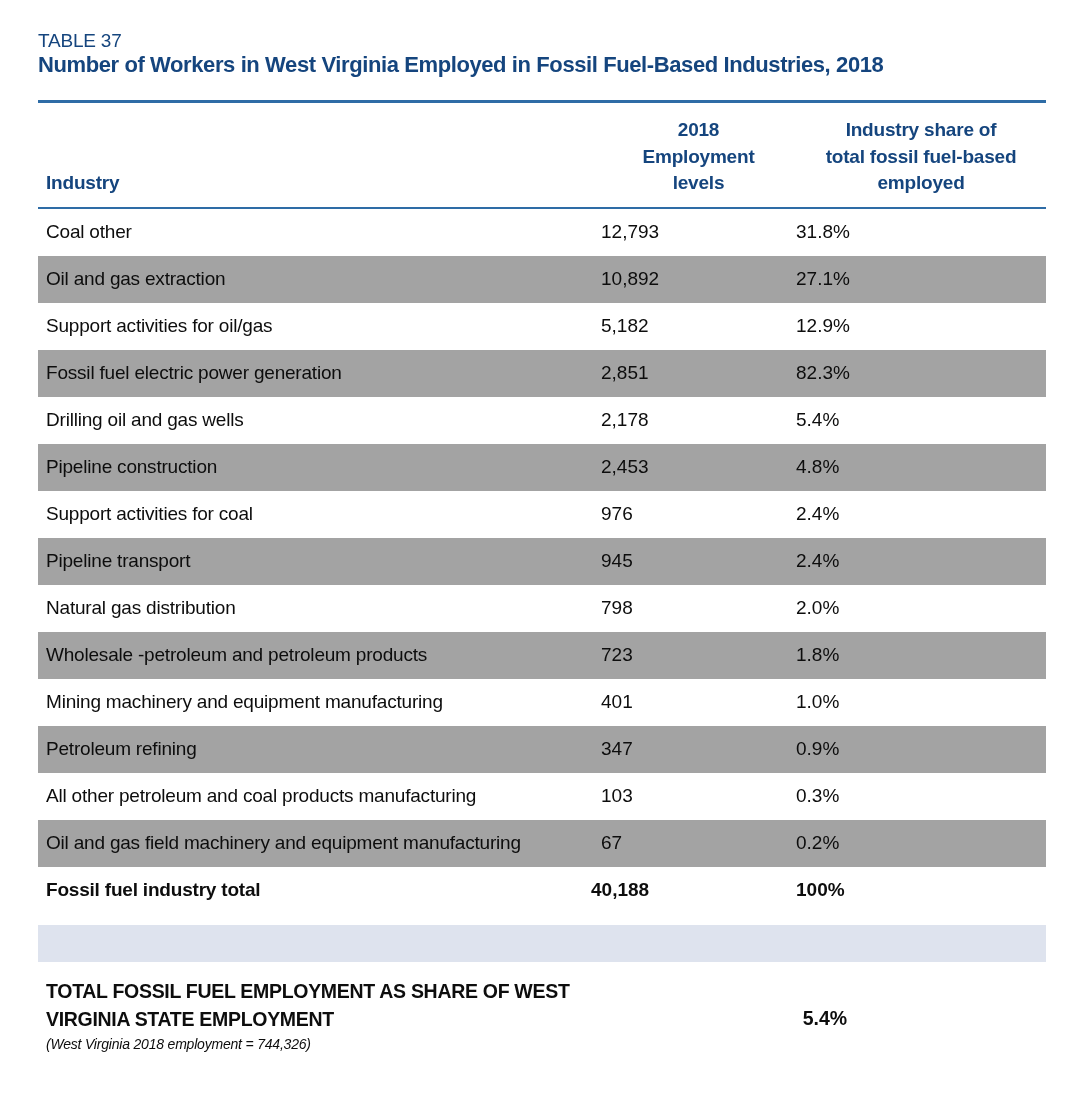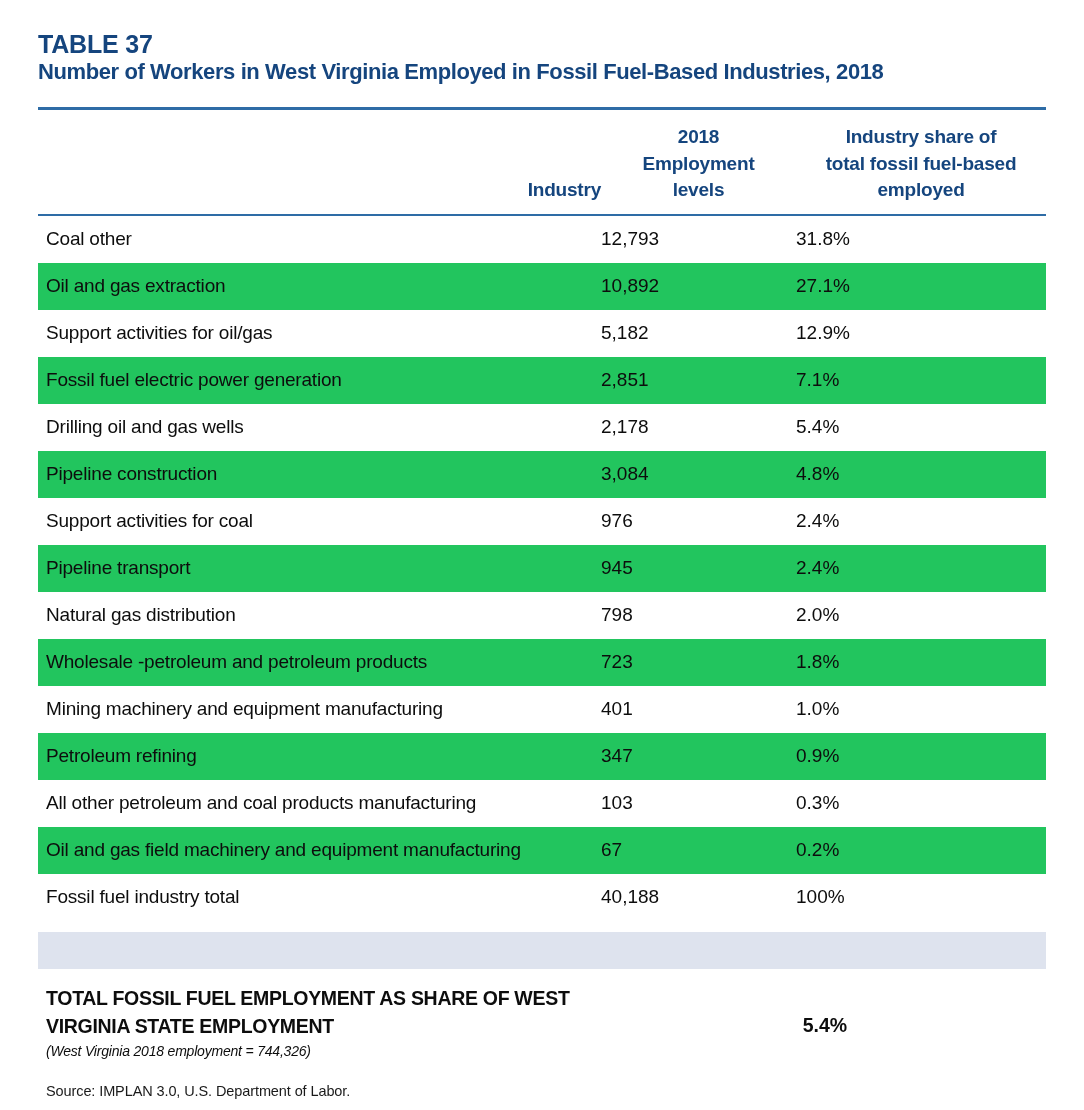--- a/index.html
+++ b/index.html
@@ -5,51 +5,51 @@
   * { margin: 0; padding: 0; box-sizing: border-box; }
   html, body { background: #ffffff; }
   body {
     width: 1084px; height: 1110px; overflow: hidden;
     font-family: "Liberation Sans", "DejaVu Sans", sans-serif;
     color: #0d0d0d;
   }
   .page { padding: 30px 38px 0 38px; }
 
   .kicker {
-    color: #15457e; font-weight: bold; font-size: 25px;
+    color: #15457e; font-weight: normal; font-size: 19px;
     letter-spacing: -0.2px;
   }
   .title {
     color: #15457e; font-weight: bold; font-size: 22px;
     letter-spacing: -0.4px; white-space: nowrap;
   }
 
   .table { margin-top: 22px; }
   .thead {
     display: grid; grid-template-columns: 1fr 195px 250px;
     align-items: end;
     border-top: 3px solid #2e6ca6;
     border-bottom: 2px solid #2e6ca6;
     padding: 14px 0 10px 0;
   }
   .th {
     color: #15457e; font-weight: bold; font-size: 19px;
-    line-height: 1.4; letter-spacing: -0.2px; text-align: right;
+    line-height: 1.4; letter-spacing: -0.2px;
   }
   .th-left { padding-left: 8px; align-self: end; }
   .th-center { text-align: center; white-space: pre-line; }
 
   .row {
     display: grid; grid-template-columns: 1fr 195px 250px;
     align-items: center; height: 47px; font-size: 19px;
   }
-  .row.alt { background: #22c55e; }
+  .row.alt { background: #a3a3a3; }
   .cell-industry { padding-left: 8px; letter-spacing: -0.2px; }
   .cell-num { }
-  .total-row { font-weight: normal; }
+  .total-row { font-weight: bold; gap: 10px; }
 
   .band { height: 37px; background: #dee3ee; margin-top: 11px; }
 
   .footer { position: relative; margin-top: 15px; padding-left: 8px; }
   .footnote-bold {
     font-weight: bold; font-size: 19.5px; line-height: 1.45;
     letter-spacing: -0.3px; white-space: pre-line;
   }
   .footnote-italic {
     font-style: italic; font-size: 14px; margin-top: 3px;
@@ -98,32 +98,32 @@
 
   <div class="row">
     <div class="cell-industry">Support activities for oil/gas</div>
     <div class="cell-num">5,182</div>
     <div class="cell-num">12.9%</div>
   </div>
 
   <div class="row alt">
     <div class="cell-industry">Fossil fuel electric power generation</div>
     <div class="cell-num">2,851</div>
-    <div class="cell-num">7.1%</div>
+    <div class="cell-num">82.3%</div>
   </div>
 
   <div class="row">
     <div class="cell-industry">Drilling oil and gas wells</div>
     <div class="cell-num">2,178</div>
     <div class="cell-num">5.4%</div>
   </div>
 
   <div class="row alt">
     <div class="cell-industry">Pipeline construction</div>
-    <div class="cell-num">3,084</div>
+    <div class="cell-num">2,453</div>
     <div class="cell-num">4.8%</div>
   </div>
 
   <div class="row">
     <div class="cell-industry">Support activities for coal</div>
     <div class="cell-num">976</div>
     <div class="cell-num">2.4%</div>
   </div>
 
   <div class="row alt">
@@ -178,15 +178,14 @@
     <div class="band"></div>
   </div>
 
   <div class="footer">
     <div class="footnote-bold">TOTAL FOSSIL FUEL EMPLOYMENT AS SHARE OF WEST
 VIRGINIA STATE EMPLOYMENT</div>
     <div class="footnote-italic">(West Virginia 2018 employment = 744,326)</div>
     <div class="footnote-value">5.4%</div>
   </div>
 
-  <div class="source">Source: IMPLAN 3.0, U.S. Department of Labor.</div>
 
 </div>
 
 </body></html>

